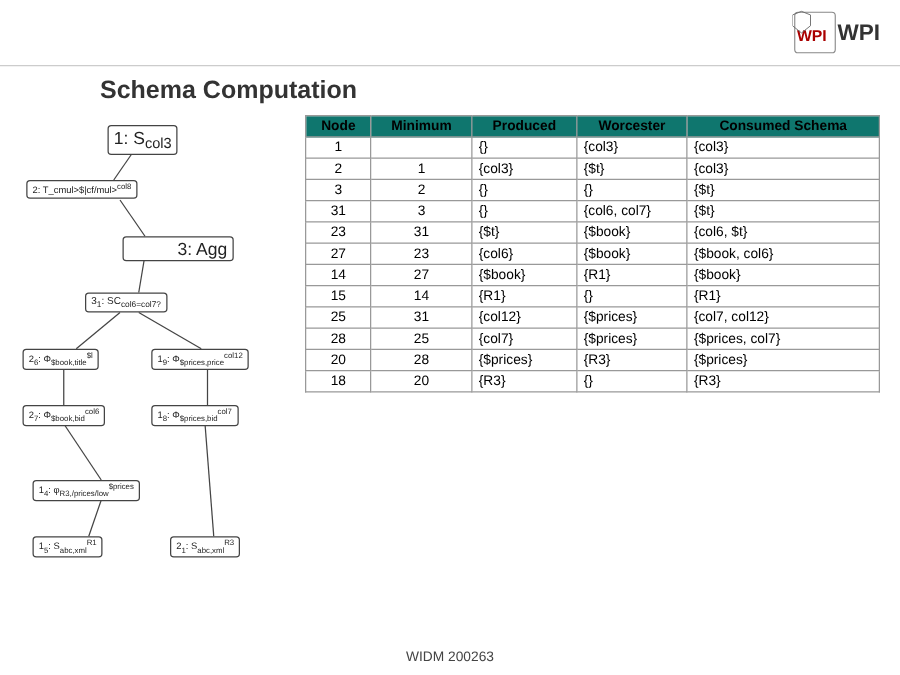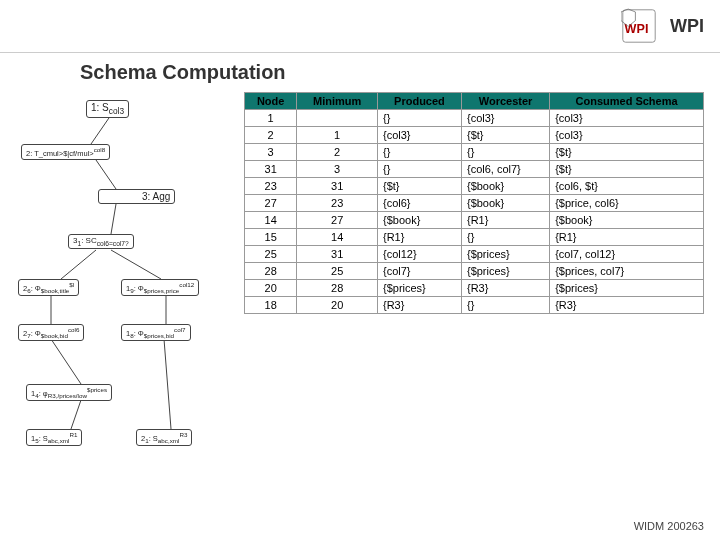--- a/index.html
+++ b/index.html
@@ -19,21 +19,21 @@
       padding: 8px 16px;
       border-bottom: 1px solid #ccc;
     }
     #logo {
       margin-left: auto;
       font-size: 18px;
       font-weight: bold;
       color: #333;
       display: flex;
       align-items: center;
-      gap: 13px;
+      gap: 0;
     }
     #logo .logo-icon {
       width: 36px;
       height: 36px;
     }
 
     
     #title {
       font-size: 20px;
       font-weight: bold;
@@ -85,37 +85,37 @@
       text-align: center;
     }
 
     
     #footer {
       position: absolute;
       bottom: 8px;
       left: 0;
       right: 0;
       display: flex;
-      justify-content: flex-end;
+      justify-content: center;
       align-items: center;
       padding: 0 16px;
       font-size: 11px;
       color: #444;
     }
     .diagram-container {
       position: relative;
       height: 430px;
     }
     .diag-node {
       position: absolute;
       border: 1px solid #444;
       border-radius: 3px;
       padding: 1px 4px;
       background: #fff;
-      font-size: 10px;
+      font-size: 14px;
       white-space: nowrap;
     }
     svg.diag-svg {
       position: absolute;
       top: 0; left: 0;
       width: 220px;
       height: 430px;
       pointer-events: none;
     }
   </style>
@@ -222,21 +222,21 @@
             <td>31</td>
             <td>{$t}</td>
             <td>{$book}</td>
             <td>{col6, $t}</td>
           </tr>
           <tr>
             <td>27</td>
             <td>23</td>
             <td>{col6}</td>
             <td>{$book}</td>
-            <td>{$price, col6}</td>
+            <td>{$book, col6}</td>
           </tr>
           <tr>
             <td>14</td>
             <td>27</td>
             <td>{$book}</td>
             <td>{R1}</td>
             <td>{$book}</td>
           </tr>
           <tr>
             <td>15</td>

